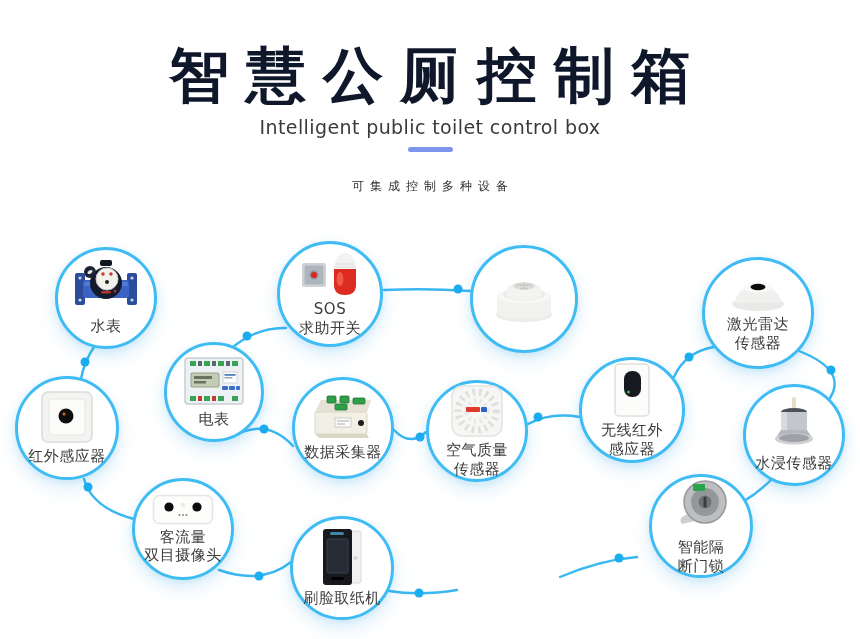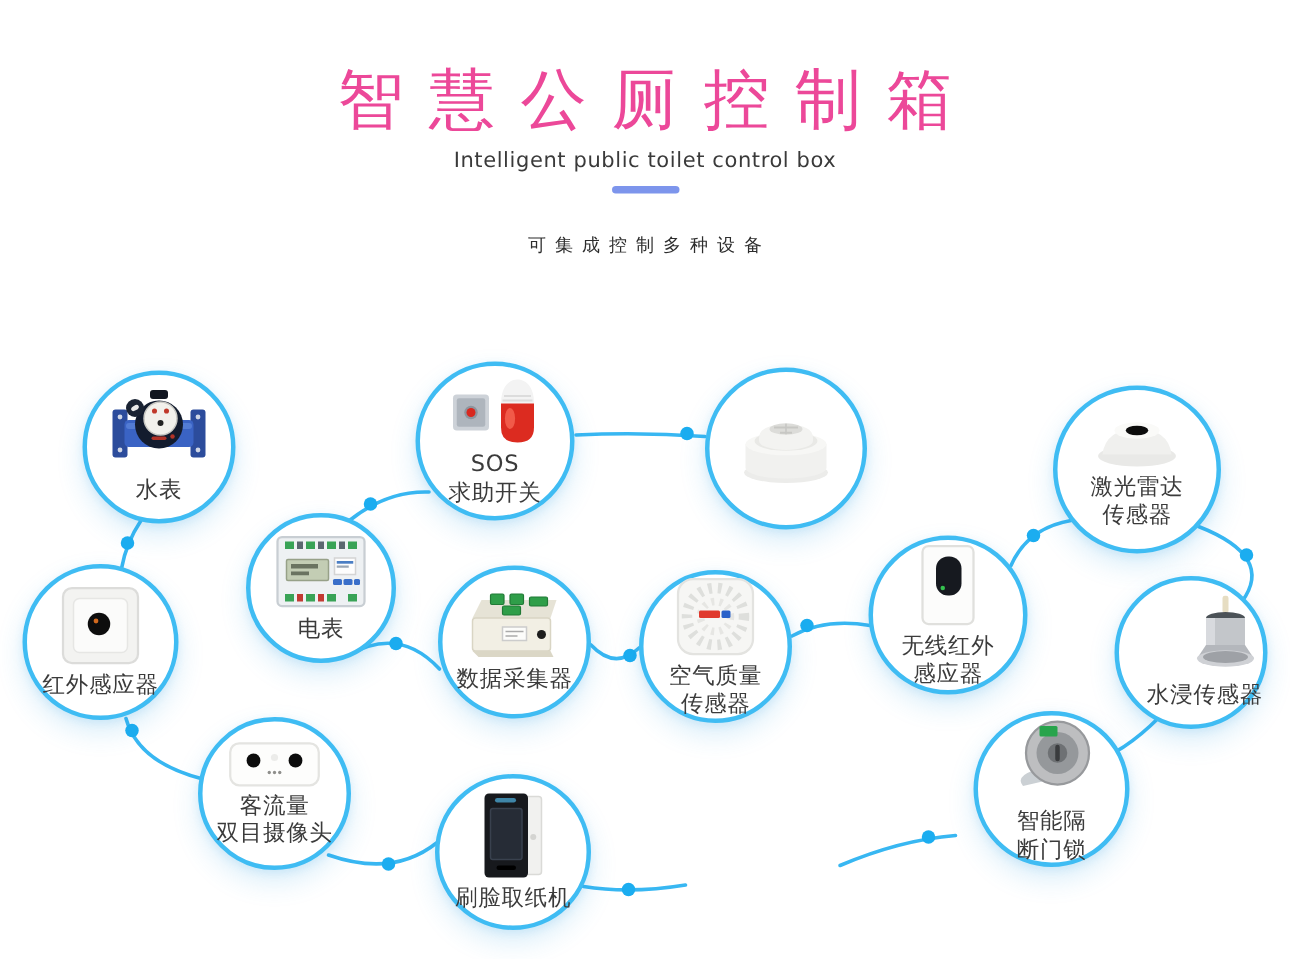--- a/index.html
+++ b/index.html
@@ -2,24 +2,24 @@
 <html><head>
 <meta charset="utf-8">
 <style>
   html,body{margin:0;padding:0;}
   body{
     width:860px;height:639px;position:relative;overflow:hidden;background:#ffffff;
     font-family:"DejaVu Sans","Liberation Sans",sans-serif;
   }
   .header{position:absolute;top:0;left:0;width:860px;text-align:center;}
   .title{
-    margin:44px 0 0;font-size:44px;font-weight:400;color:#ec4899;
+    margin:44px 0 0;font-size:60px;font-weight:700;color:#0f172a;
     letter-spacing:17px;padding-left:17px;line-height:1.05;
   }
-  .subtitle{margin:9px 0 0;font-size:14px;color:#3a3a3a;letter-spacing:.4px;}
+  .subtitle{margin:9px 0 0;font-size:19px;color:#3a3a3a;letter-spacing:.4px;}
   .accent{width:45px;height:5px;border-radius:3px;margin:9px auto 0;background:#7d95ec;}
   .tagline{margin:26px 0 0;font-size:12px;color:#2d2d2d;letter-spacing:6px;padding-left:6px;}
   #diagram{position:absolute;left:0;top:0;width:860px;height:639px;}
   #edges{position:absolute;left:0;top:0;}
   .node{
     position:absolute;box-sizing:border-box;background:#ffffff;border-radius:50%;
     border:3px solid #3fbcf3;
     box-shadow:0 8px 18px rgba(47,160,225,.18), 0 2px 6px rgba(47,160,225,.12);
     display:flex;flex-direction:column;align-items:center;justify-content:center;
   }
@@ -239,21 +239,21 @@
           <rect x="3" y="2" width="34" height="52" rx="4" fill="#fcfcfb" stroke="#e0e0dd" stroke-width="1.5"></rect>
           <rect x="12" y="9" width="17" height="26" rx="8" fill="#16191f"></rect>
           <circle cx="16.5" cy="30" r="1.5" fill="#35c24f"></circle>
         </svg>
       </span>
       <div class="labels">
         <div>无线红外</div>
         <div>感应器</div>
       </div>
     </div>
-    <div class="node" style="left: 743px; top: 384px; width: 102px; height: 102px; border-color: rgb(63, 188, 243); align-items: flex-end;">
+    <div class="node" style="left: 743px; top: 384px; width: 102px; height: 102px; border-color: rgb(63, 188, 243);">
       <span class="device">
         <svg width="50" height="54" viewBox="0 0 50 54">
           <rect x="23" y="0" width="4" height="12" rx="2" fill="#e6ddc2"></rect>
           <ellipse cx="25" cy="15" rx="13" ry="4" fill="#4c5257"></ellipse>
           <path d="M12 15 h26 v18 h-26 Z" fill="#c3c6ca"></path>
           <path d="M12 15 h6 v18 h-6 Z" fill="#d8dade"></path>
           <path d="M6 42 L12 33 h26 L44 42 Z" fill="#b4b7bc"></path>
           <ellipse cx="25" cy="42" rx="19" ry="5.5" fill="#cfd1d5"></ellipse>
           <ellipse cx="25" cy="41" rx="15" ry="4" fill="#9ea1a6"></ellipse>
         </svg>

